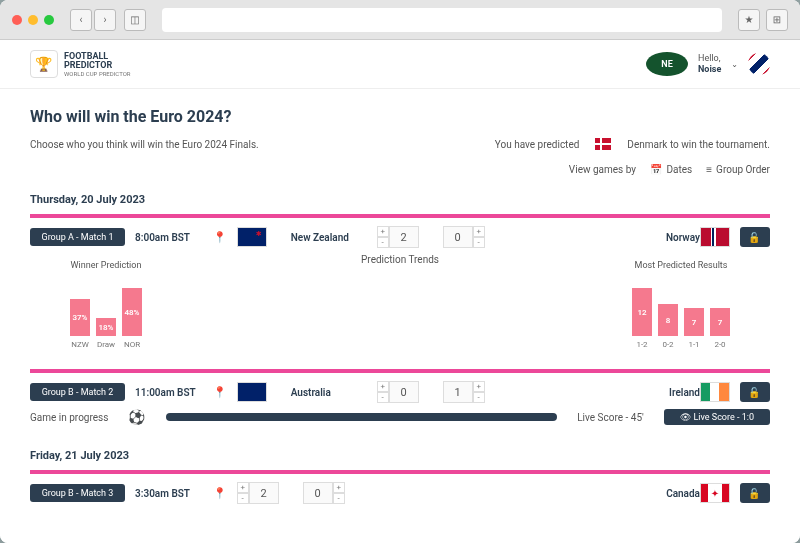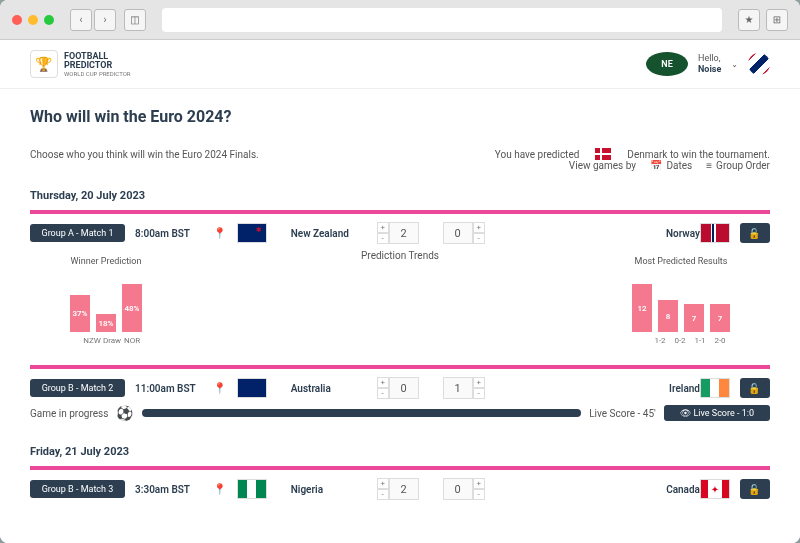--- a/index.html
+++ b/index.html
@@ -21,22 +21,22 @@
 .logo-sub{font-size:6px;color:#777}
 .nav{display:flex;gap:14px;margin-left:20px}
 .nav a{font-size:10px;color:#2c3e50;text-decoration:none;cursor:pointer}
 .user-area{margin-left:auto;display:flex;align-items:center;gap:10px}
 .avatar{width:42px;height:24px;background:#14532d;color:#fff;border-radius:50%;display:flex;align-items:center;justify-content:center;font-size:9px;font-weight:600}
 .hello{font-size:9px;color:#555;line-height:1.2}
 .hello b{color:#2c3e50}
 .chev{font-size:8px;color:#555}
 .flag-uk{width:22px;height:22px;border-radius:50%;background:linear-gradient(135deg,#c8102e 0%,#c8102e 20%,#fff 20%,#fff 40%,#012169 40%,#012169 60%,#fff 60%,#fff 80%,#c8102e 80%)}
 .main{padding:18px 30px}
-h1{font-size:16px;font-weight:700;color:#2c3e50;margin-bottom:22px}
-.sub-row{display:flex;justify-content:space-between;align-items:center;}
+h1{font-size:16px;font-weight:700;color:#2c3e50;margin-bottom:12px}
+.sub-row{display:flex;justify-content:space-between;align-items:center;margin-bottom:14px}
 .sub{font-size:10px;color:#555}
 .predicted{font-size:10px;color:#555;display:flex;align-items:center;gap:16px}
 .flag-dk{width:16px;height:12px;background:#c8102e;position:relative}
 .flag-dk::before{content:"";position:absolute;left:5px;top:0;width:2px;height:100%;background:#fff}
 .flag-dk::after{content:"";position:absolute;left:0;top:5px;width:100%;height:2px;background:#fff}
 .view-row{display:flex;justify-content:flex-end;gap:14px;font-size:10px;color:#555;margin-bottom:18px;align-items:center}
 .view-opt{display:flex;align-items:center;gap:4px;cursor:pointer}
 .date-header{font-size:11px;font-weight:700;color:#2c3e50;margin:10px 0 8px}
 .match{border-top:4px solid #ec4899;padding:8px 0}
 .match-row{display:flex;align-items:center;gap:10px}
@@ -60,23 +60,23 @@
 .score{width:30px;height:22px;border:1px solid #ddd;background:#fafafa;display:flex;align-items:center;justify-content:center;font-size:11px;color:#555}
 .steppers{display:flex;flex-direction:column}
 .step{width:12px;height:11px;border:1px solid #ddd;background:#fff;font-size:8px;line-height:1;display:flex;align-items:center;justify-content:center;cursor:pointer;color:#777}
 .lock-btn{background:#2c3e50;color:#fff;width:30px;height:20px;border-radius:3px;display:flex;align-items:center;justify-content:center;font-size:10px;cursor:pointer;margin-left:auto}
 .trends{padding:12px 40px;display:flex;justify-content:space-between;align-items:flex-start;position:relative}
 .trends-title{position:absolute;left:50%;transform:translateX(-50%);top:6px;font-size:10px;color:#555}
 .chart{text-align:center}
 .chart-title{font-size:9px;color:#555;margin-bottom:6px}
 .bars{display:flex;gap:6px;align-items:flex-end;height:60px;justify-content:center}
 .bar{width:20px;background:#f5798e;display:flex;align-items:center;justify-content:center;color:#fff;font-size:8px;font-weight:600}
-.bar-labels{display:flex;margin-top:4px;justify-content:flex-end}
+.bar-labels{display:flex;gap:6px;margin-top:4px;justify-content:flex-start}
 .bar-label{width:20px;font-size:8px;color:#777;text-align:center}
-.progress-row{display:flex;align-items:center;gap:8px;padding:6px 0;font-size:10px;color:#555}
+.progress-row{display:flex;align-items:center;gap:20px;padding:6px 0;font-size:10px;color:#555}
 .ball{font-size:14px}
 .progress-bar{flex:1;height:8px;background:#2c3e50;border-radius:4px}
 .live-score{background:#2c3e50;color:#fff;font-size:9px;padding:3px 16px;border-radius:3px}
 .spacer{flex:1}
 </style>
 </head>
 <body>
 
 <div class="browser">
   <div class="chrome">
@@ -238,24 +238,20 @@
         </div>
       </div>
 
       <div class="date-header">Friday, 21 July 2023</div>
 
       <div class="match">
         <div class="match-row">
           <div class="tag">Group B - Match 3</div>
           <div class="time">3:30am BST</div>
           <div class="pin">📍</div>
-          <div class="team-l">
-            <div class="flag flag-ng"></div>
-            <div class="team">Nigeria</div>
-          </div>
           <div class="scores">
             <div class="score-box">
               <div class="steppers">
                   <div class="step">+</div>
                   <div class="step">-</div>
                 </div>
               <div class="score">2</div>
             </div>
             <div class="score-box">
               <div class="score">0</div>

